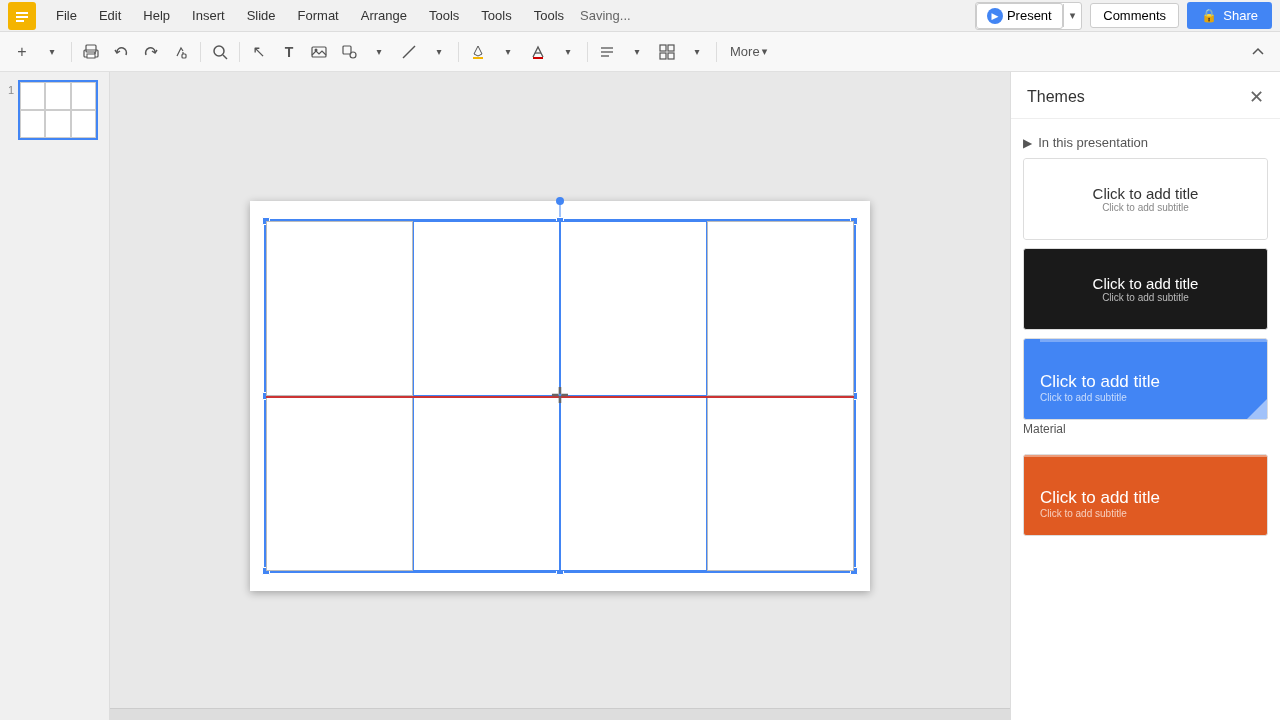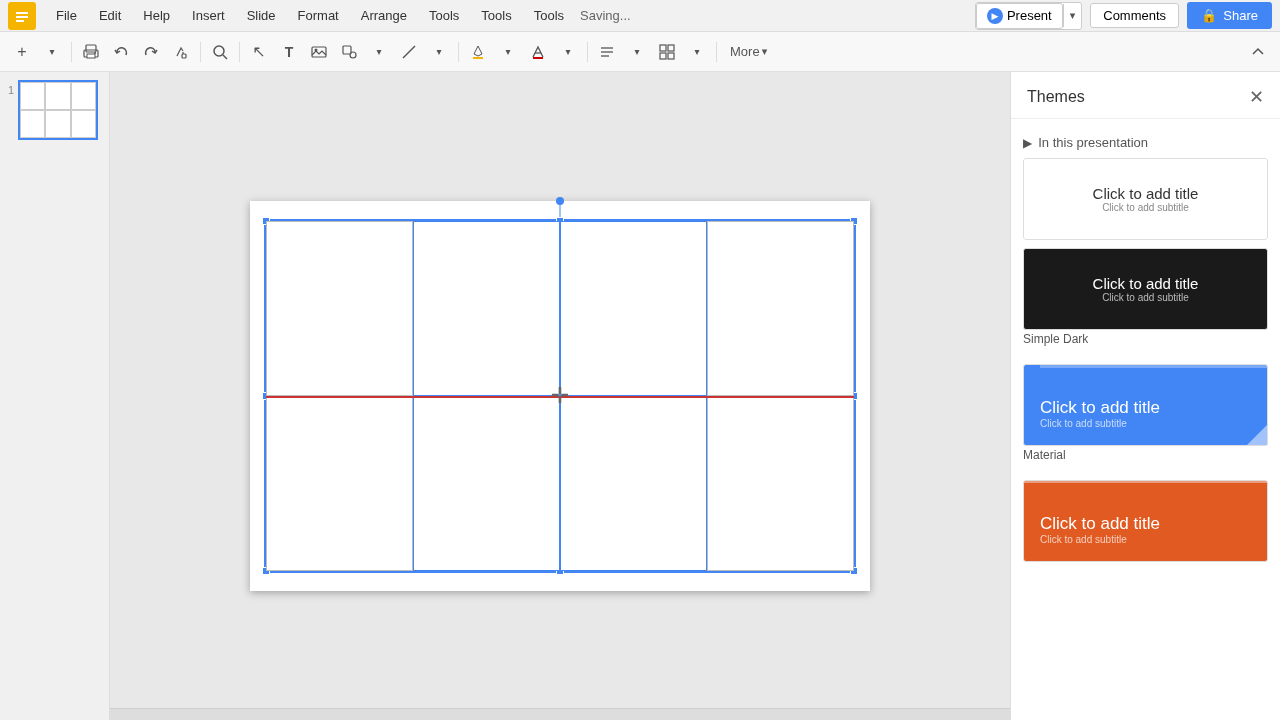--- a/index.html
+++ b/index.html
@@ -583,21 +583,20 @@
           <span class="theme-title-text">Click to add title</span>
           <span class="theme-subtitle-text">Click to add subtitle</span>
         </div>
       </div>
 
       <div class="theme-card">
         <div class="theme-preview dark">
           <span class="theme-title-text">Click to add title</span>
           <span class="theme-subtitle-text">Click to add subtitle</span>
         </div>
-        <div class="theme-label">Simple Dark</div>
       </div>
 
       <div class="theme-card">
         <div class="theme-preview blue" style="align-items:flex-start;padding:16px 16px 0 16px;">
           <div class="orange-line" style="background:rgba(255,255,255,0.3);top:0;position:absolute;width:100%;"></div>
           <span class="theme-title-text" style="color:white;font-size:17px;font-weight:500;">Click to add title</span>
           <span class="theme-subtitle-text" style="color:rgba(255,255,255,0.7);font-size:10px;">Click to add subtitle</span>
 
           <div style="position:absolute;bottom:0;right:0;width:0;height:0;border-left:20px solid transparent;border-bottom:20px solid white;opacity:0.5;"></div>
         </div>

